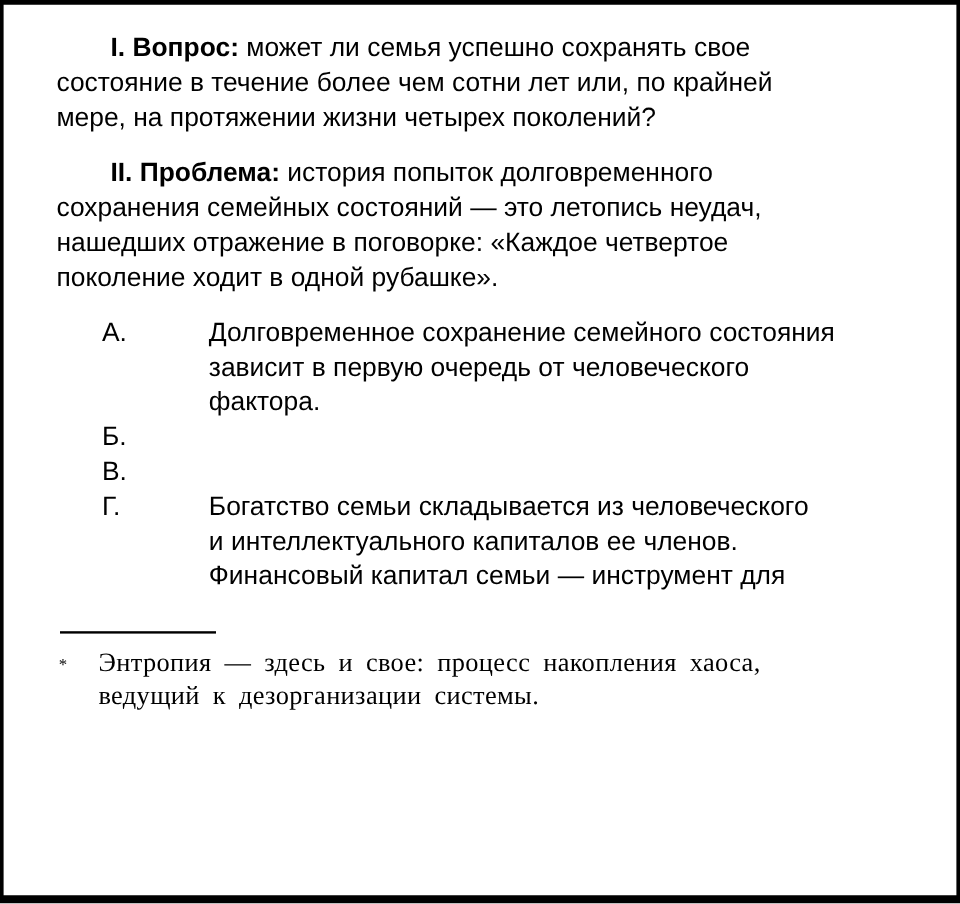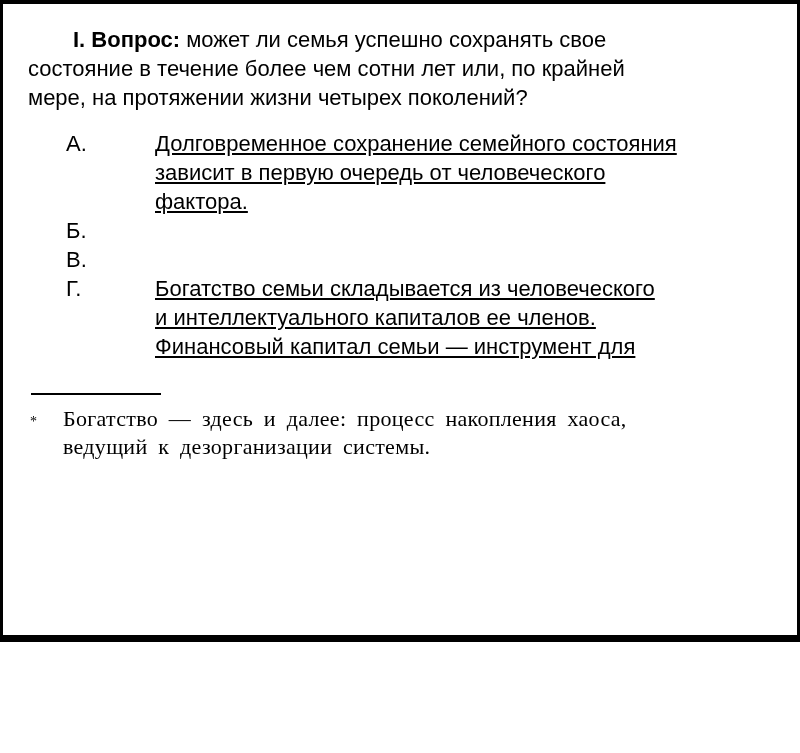--- a/index.html
+++ b/index.html
@@ -1,27 +1,28 @@
 <!DOCTYPE html>
 <html style="--page-bg: #ffffff; --border-color: #000000; --text-color: #000000;"><head>
 <meta charset="utf-8">
 <style>
   html, body { margin: 0; padding: 0; background: #ffffff; }
 
   .page {
     width: 800px;
-    height: 642px;
+    height: 753px;
     box-sizing: border-box;
     background: var(--page-bg, #ffffff);
     border-style: solid;
     border-color: var(--border-color, #000000);
     border-width: 4px 3px 7px 3px;
     color: var(--text-color, #000000);
     font-family: "Liberation Sans", sans-serif;
     overflow: hidden;
+    padding-left: 19px;
   }
 
   .content {
     padding: 21px 22px 0 25px;
     font-size: 22px;
     line-height: 29px;
   }
 
   .para {
     margin: 0 0 17px 0;
@@ -47,21 +48,20 @@
   }
 
   .list-marker {
     flex: 0 0 89px;
     margin-left: 38px;
   }
 
   .list-text {
     flex: 1 1 auto;
     white-space: pre-line;
-    text-decoration: underline;
   }
 
   .fn-ref {
     font-size: 13px;
     line-height: 0;
     vertical-align: super;
   }
 
   .footnote-block {
     margin-top: 32px;
@@ -98,20 +98,24 @@
 </head>
 <body>
 
 <div class="page">
   <div class="content">
 
     <p class="para"><b class="plabel">I. Вопрос: </b><span>может ли семья успешно сохранять свое
 состояние в течение более чем сотни лет или, по крайней
 мере, на протяжении жизни четырех поколений?</span></p>
 
+    <p class="para"><b class="plabel">II. Проблема: </b><span>история попыток долговременного
+сохранения семейных состояний — это летопись неудач,
+нашедших отражение в поговорке: «Каждое четвертое
+поколение ходит в одной рубашке».</span></p>
 
 
     <div class="theory-list">
 
       <div class="list-row">
         <span class="list-marker">А.</span>
         <span class="list-text"><span>Долговременное сохранение семейного состояния
 зависит в первую очередь от человеческого
 фактора.</span></span>
       </div>
@@ -130,19 +134,19 @@
 и интеллектуального капиталов ее членов.
 Финансовый капитал семьи — инструмент для</span></span>
       </div>
 
     </div>
 
     <div class="footnote-block">
       <div class="footnote-rule"></div>
       <div class="footnote">
         <span class="fn-marker">*</span>
-        <span class="fn-text">Богатство — здесь и далее: процесс накопления хаоса,
+        <span class="fn-text">Энтропия — здесь и свое: процесс накопления хаоса,
 ведущий к дезорганизации системы.</span>
       </div>
     </div>
 
   </div>
 </div>
 
 </body></html>

